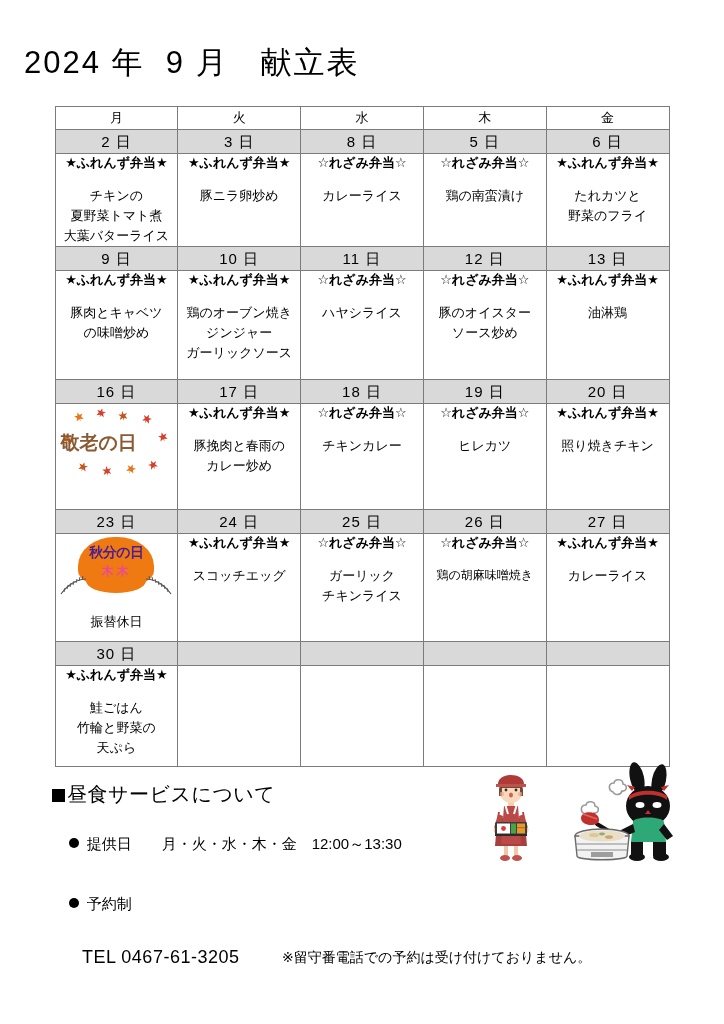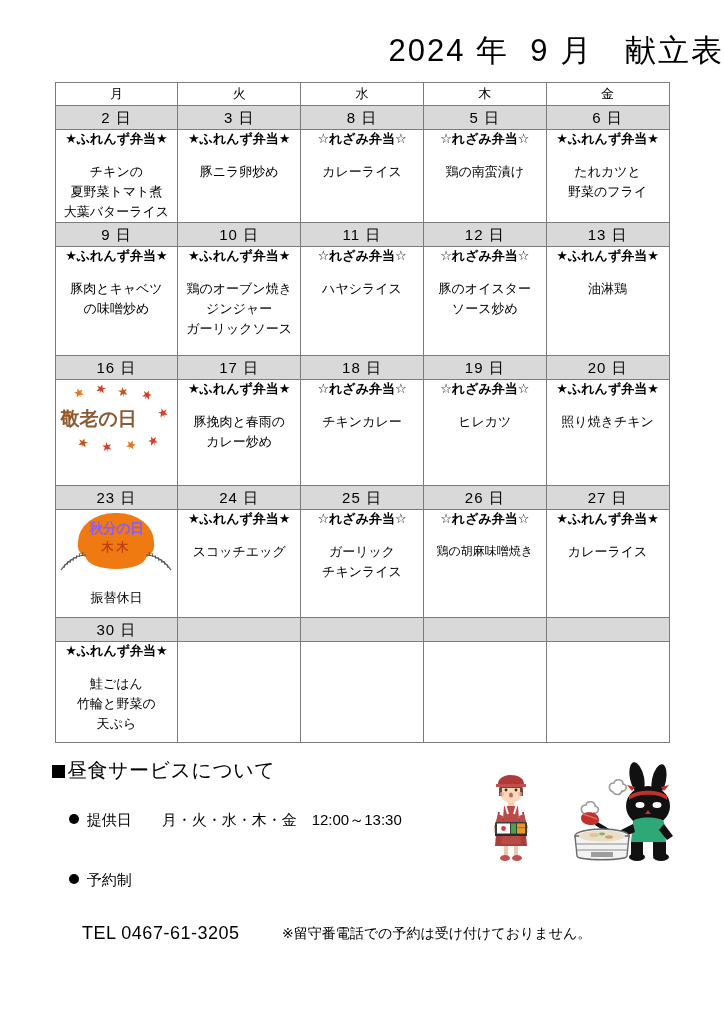--- a/index.html
+++ b/index.html
@@ -11,25 +11,25 @@
     width: 724px;
     height: 1024px;
     font-family: "Liberation Sans", "DejaVu Sans", sans-serif;
     color: #000000;
     position: relative;
     overflow: hidden;
   }
 
   
   .page-title {
-    text-align: right;
+    text-align: left;
     font-size: 31px;
     letter-spacing: 2px;
     font-weight: 400;
-    margin: 0;
+    margin: 12px;
     padding: 30px 0 10px 12px;
     white-space: pre;
   }
 
   
   .calendar-wrap {
     margin: 0 auto;
     width: 615px;
   }
   table.calendar {
@@ -145,34 +145,34 @@
     border-radius: 0 0 50% 50% / 0 0 100% 100%;
   }
   .shubun-label {
     position: absolute;
     left: 22px;
     top: 9px;
     width: 76px;
     text-align: center;
     font-size: 14px;
     font-weight: bold;
-    color: #8b5cf6;
+    color: #4c1d95;
     letter-spacing: -0.5px;
     z-index: 3;
     font-family: "DejaVu Sans", sans-serif;
   }
   .shubun-sub {
     position: absolute;
     left: 22px;
     top: 28px;
     width: 76px;
     text-align: center;
     font-size: 12px;
     font-weight: bold;
-    color: #c2410c;
+    color: #ec4899;
     z-index: 3;
     letter-spacing: 3px;
     font-family: "DejaVu Sans", sans-serif;
   }
   .grass {
     position: absolute;
     top: 40px;
     width: 30px;
     height: 22px;
   }

